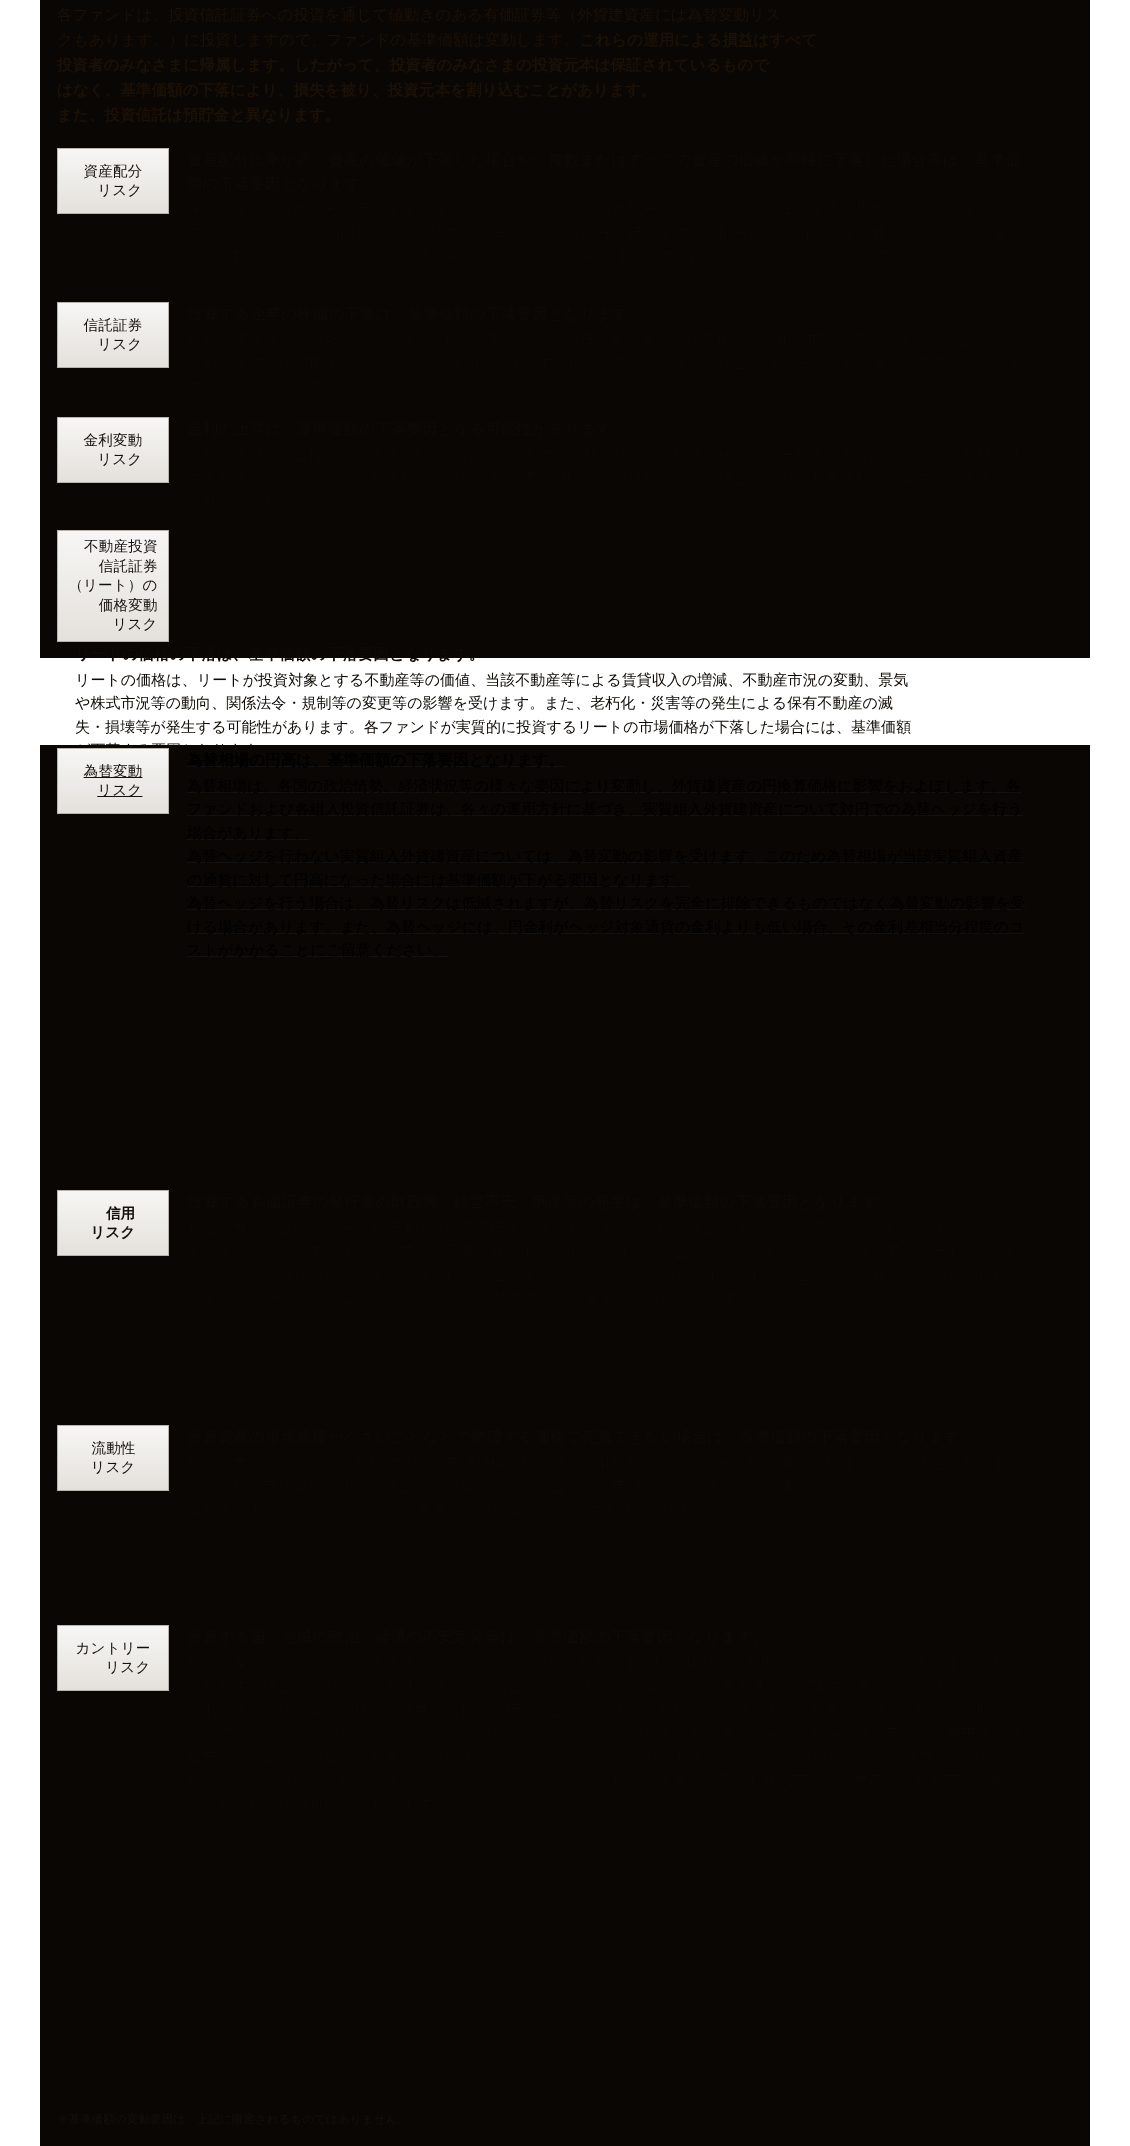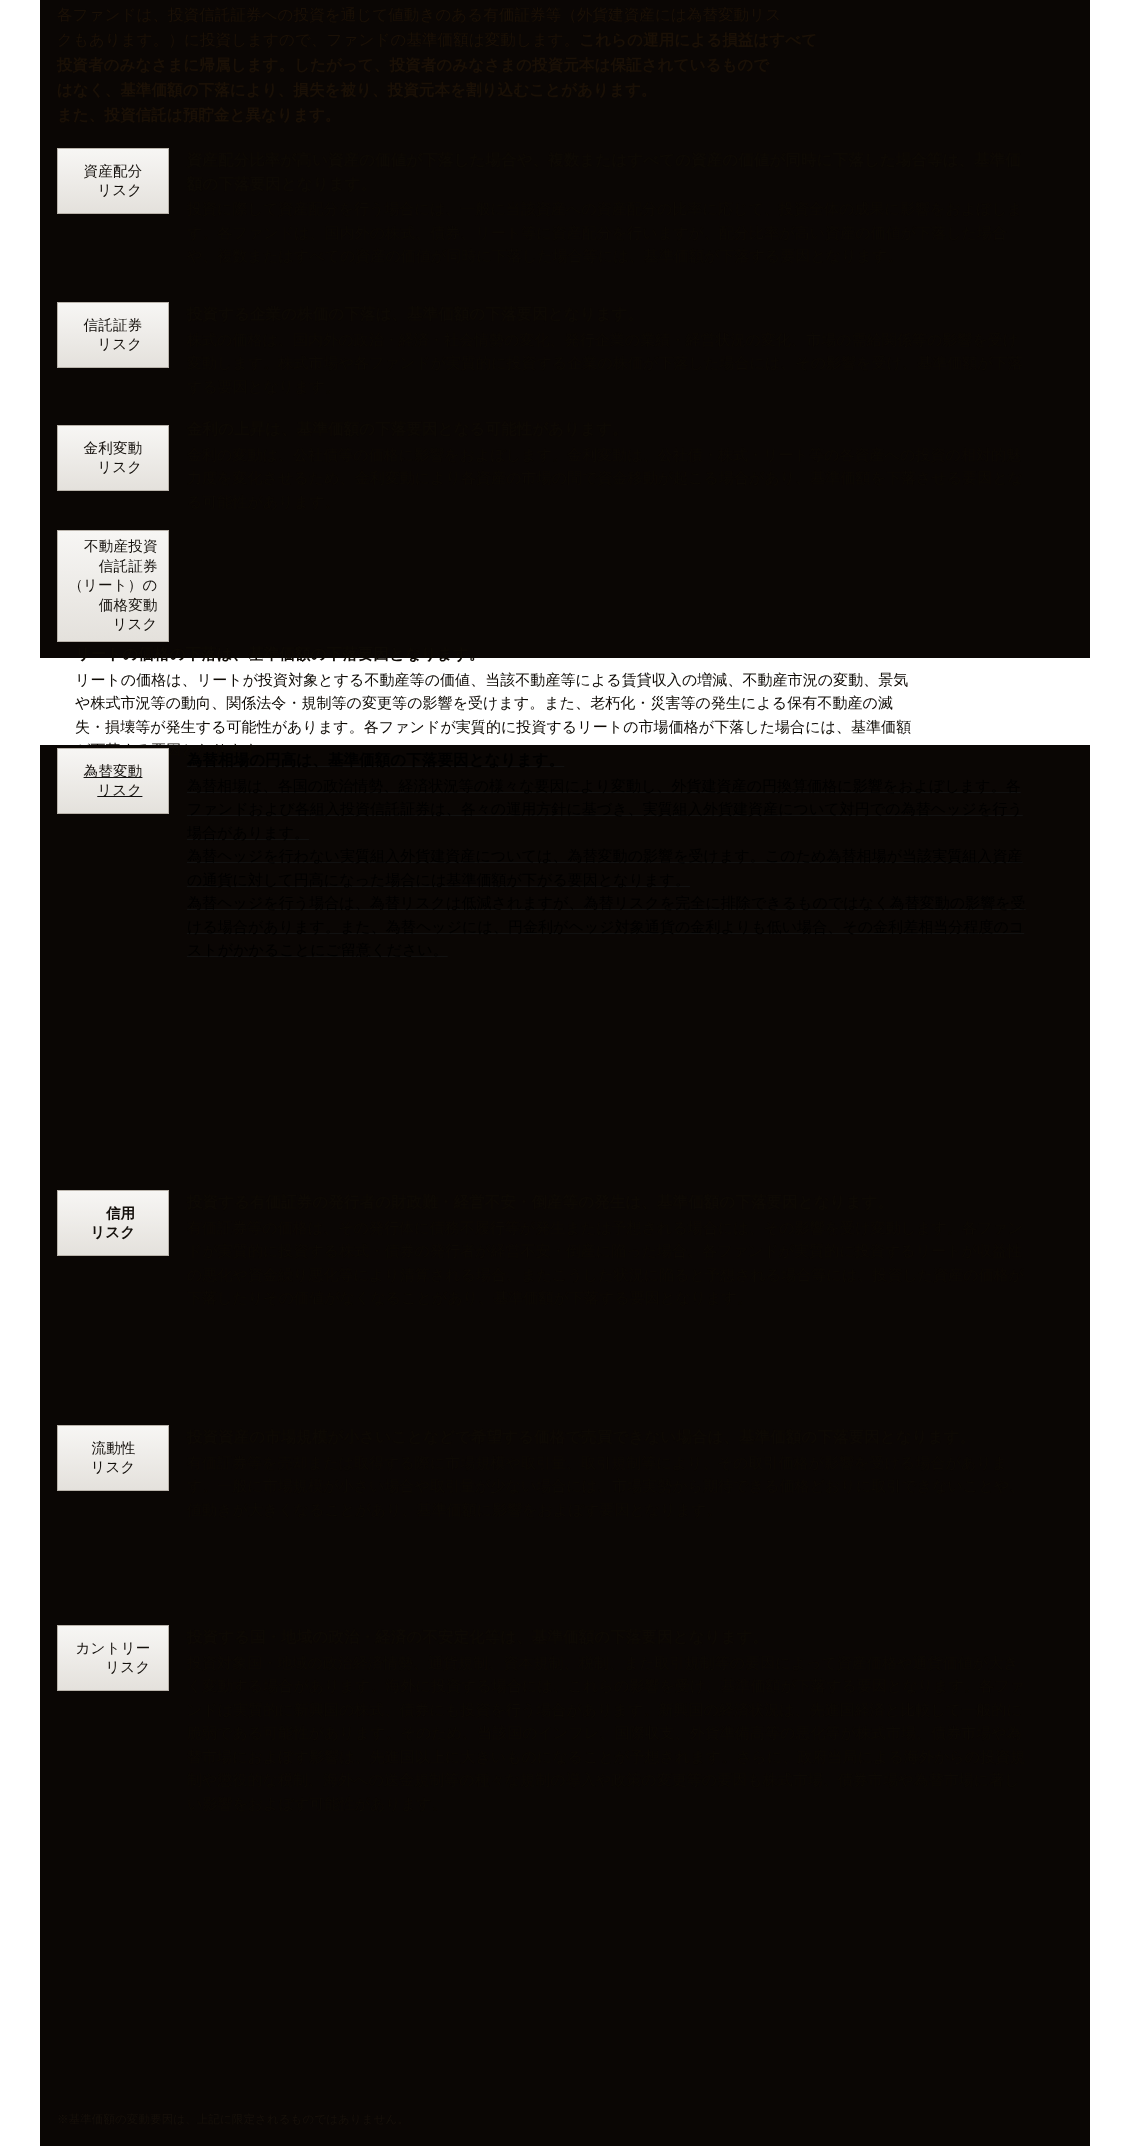--- a/index.html
+++ b/index.html
@@ -135,21 +135,21 @@
   <div class="risk-row" style="left:57px; top:302px; width:976px;">
     <div class="risk-label" style="min-height: 66px; white-space: pre-line;">信託証券
 リスク</div>
     <div class="risk-body">
       <div class="risk-head">投資する企業の株価の下落は、基準価額の下落要因となります。</div>
       <div class="risk-text">株式の価格は、国内外の政治・経済・社会情勢の変化、発行企業の業績・経営状況の変化、市場の需給関係等の影響を受け変動します。株式市場や各ファンドが実質的に投資する企業の株価が下落した場合には、その影響を受け、基準価額が下落する要因となります。</div>
     </div>
   </div>
 
   <div class="risk-row" style="left:57px; top:417px; width:976px;">
-    <div class="risk-label" style="min-height: 66px; white-space: pre-line; margin-top: 8px;">金利変動
+    <div class="risk-label" style="min-height: 66px; white-space: pre-line;">金利変動
 リスク</div>
     <div class="risk-body">
       <div class="risk-head">金利の上昇は、基準価額の下落要因となる可能性があります。</div>
       <div class="risk-text">金利の変動は、公社債等の価格に影響をおよぼします。金利変動は、公社債・株式・リート等の各資産への投資の相対的魅力度を変化させるため、金利変動により各資産の市場の間で資金移動が起こる場合があり、基準価額を下落させる要因となる可能性があります。</div>
     </div>
   </div>
 
   <div class="risk-row" style="left:57px; top:530px; width:976px;flex-direction:column;">
     <div class="risk-label" style="min-height: 100px; white-space: pre-line;">不動産投資
 信託証券

